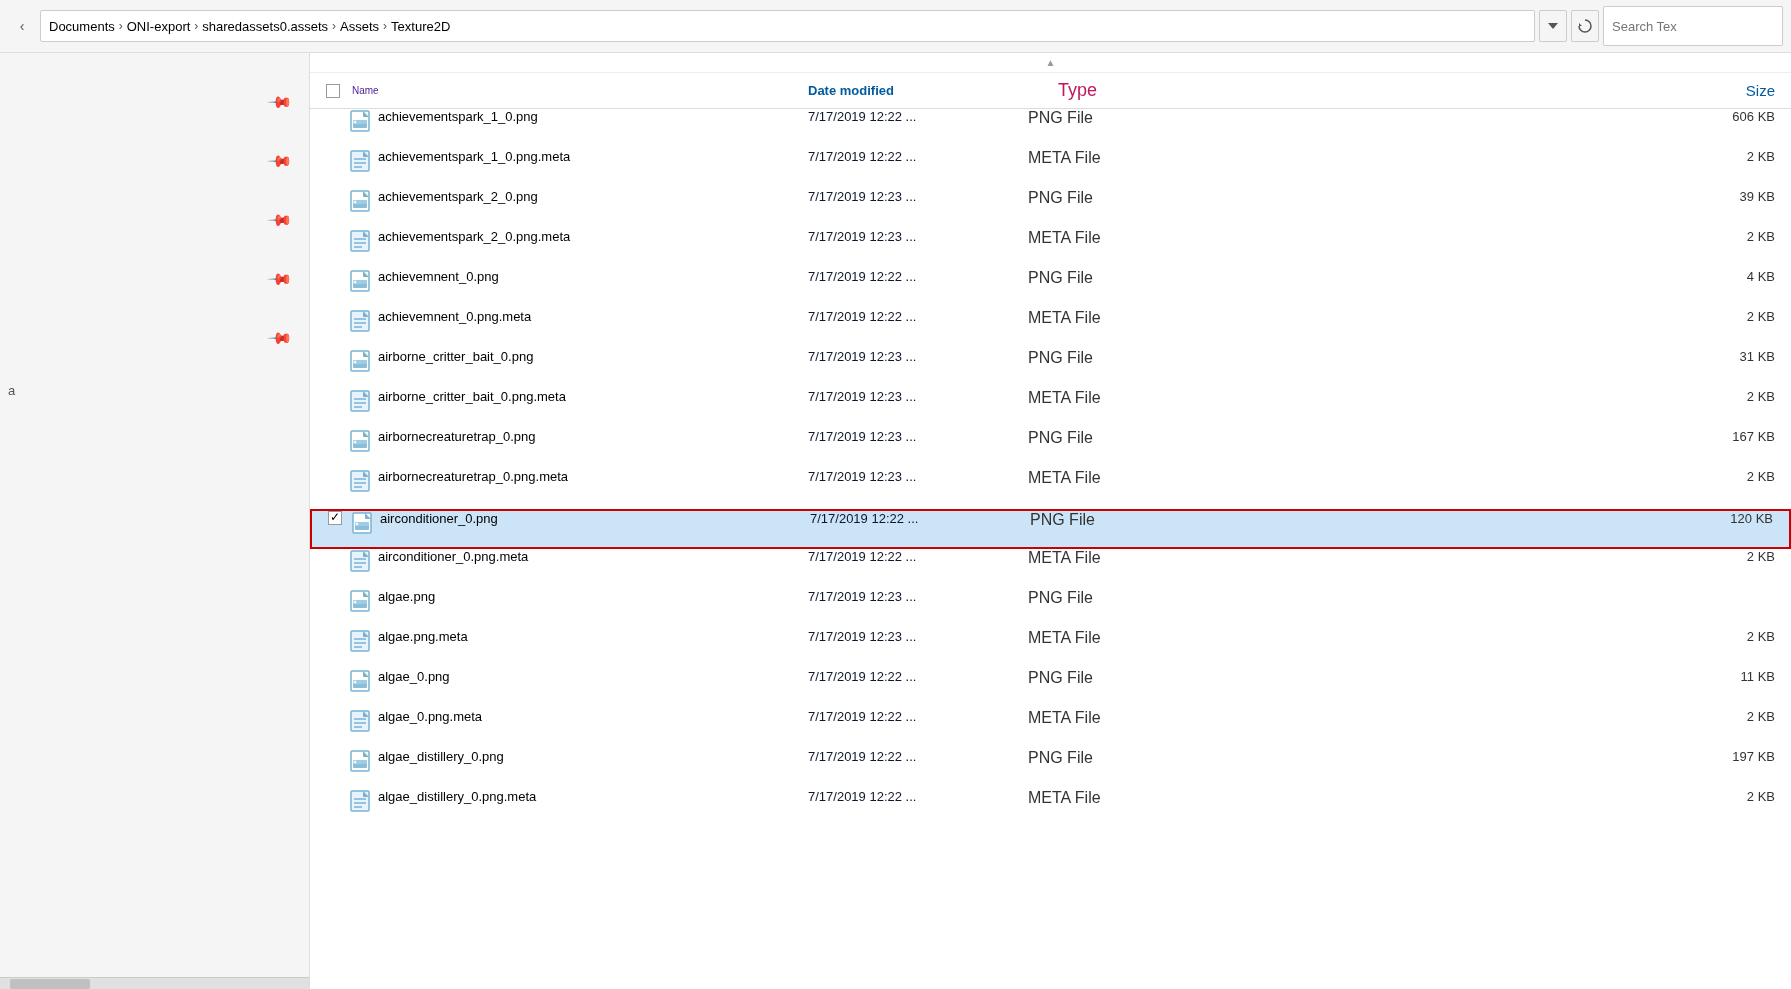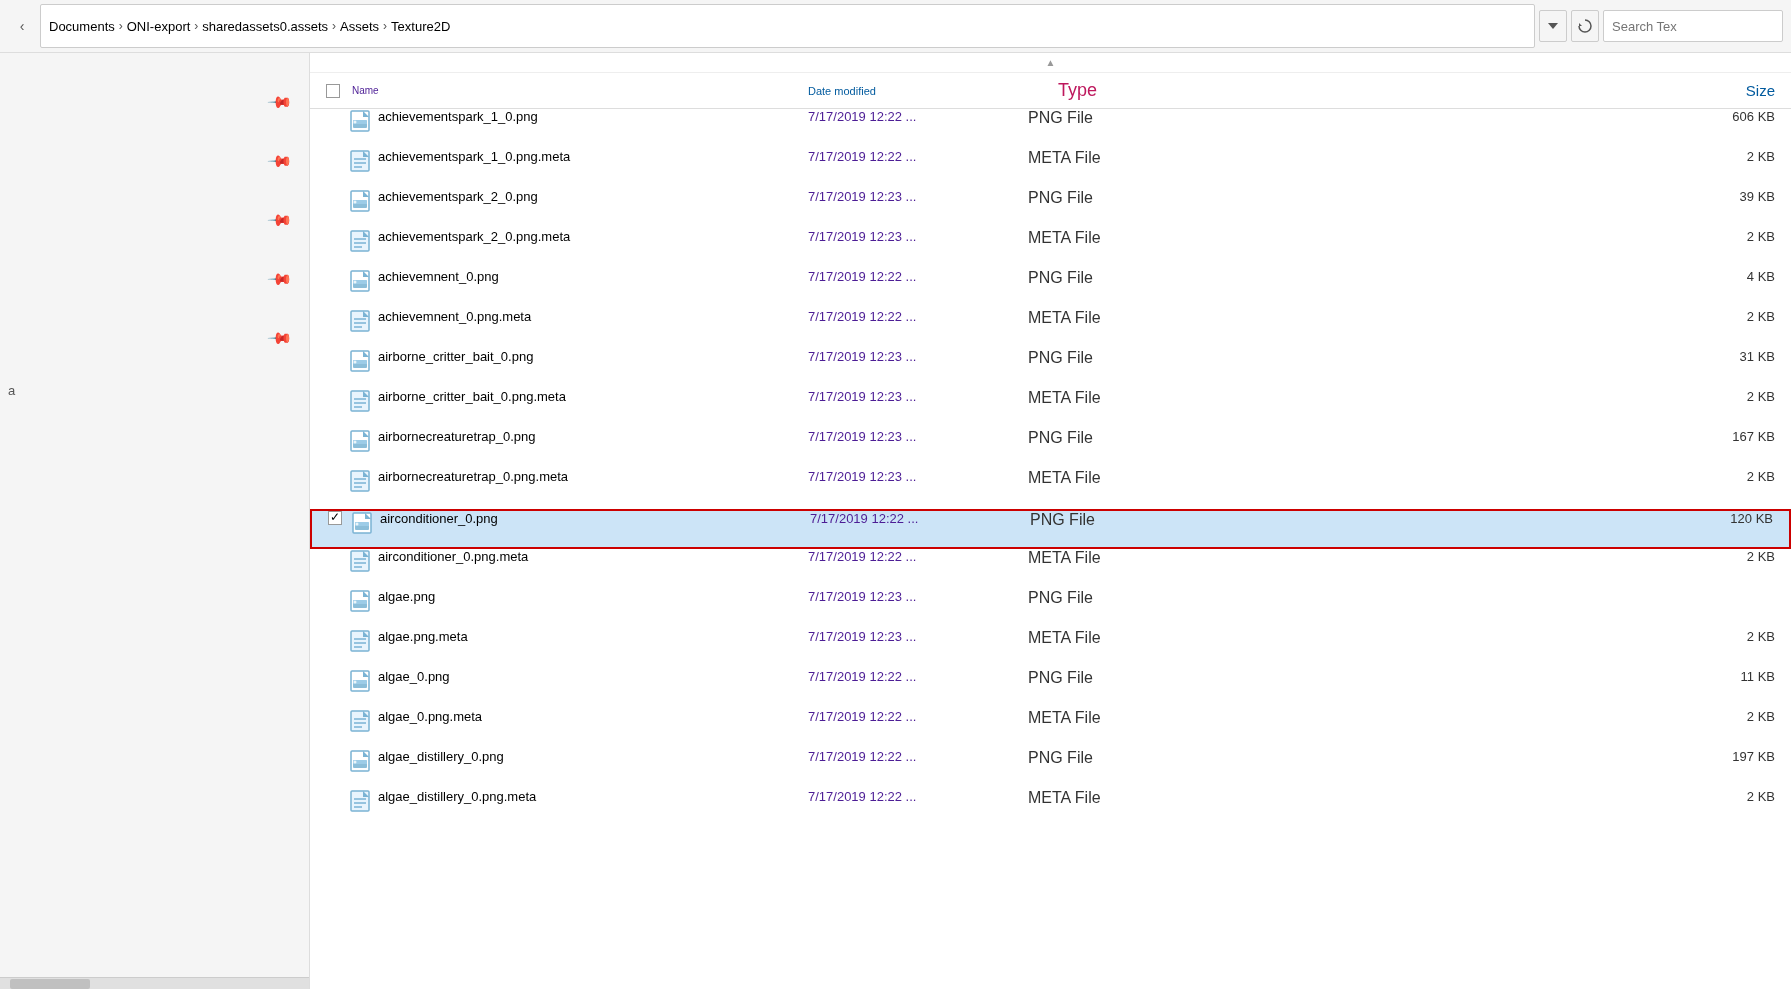--- a/index.html
+++ b/index.html
@@ -22,21 +22,21 @@
       border-bottom: 1px solid #ddd;
       padding: 0 8px;
       gap: 4px;
     }
     .address-bar .breadcrumb-area {
       display: flex;
       align-items: center;
       flex: 1;
       background: #fff;
       border: 1px solid #ccc;
-      height: 44px;
+      height: 32px;
       padding: 0 8px;
       border-radius: 2px;
     }
     .breadcrumb-sep {
       color: #555;
       margin: 0 4px;
       font-size: 12px;
     }
     .breadcrumb-item {
       color: #000;
@@ -59,21 +59,21 @@
       height: 32px;
       border: 1px solid #ccc;
       background: #f5f5f5;
       cursor: pointer;
       display: flex;
       align-items: center;
       justify-content: center;
       border-radius: 2px;
     }
     .search-box {
-      height: 32px;
+      height: 40px;
       width: 180px;
       border: 1px solid #ccc;
       padding: 0 8px;
       font-size: 13px;
       border-radius: 2px;
       outline: none;
     }
 
     
     .main-layout {
@@ -162,22 +162,23 @@
     .col-name {
       flex: 0 0 460px;
       color: #4c1d95;
       font-size: 10px;
       cursor: pointer;
       padding-left: 4px;
     }
     .col-date {
       flex: 0 0 220px;
       color: #005a9e;
-      font-size: 11px;
-      cursor: pointer;
+      font-size: 13px;
+      cursor: pointer;
+      font-weight: bold;
     }
     .col-type {
       flex: 0 0 180px;
       color: #be185d;
       font-size: 18px;
       cursor: pointer;
       margin-left: 30px;
     }
     .col-size {
       flex: 1;
@@ -237,21 +238,21 @@
     .row-name {
       flex: 0 0 430px;
       font-size: 13px;
       white-space: nowrap;
       overflow: hidden;
       text-overflow: ellipsis;
     }
     .row-date {
       flex: 0 0 220px;
       font-size: 13px;
-      color: #4c1d95;
+      color: #0f172a;
     }
     .row-type {
       flex: 0 0 180px;
       font-size: 16px;
       color: #333;
     }
     .row-size {
       flex: 1;
       font-size: 13px;
       color: #333;

